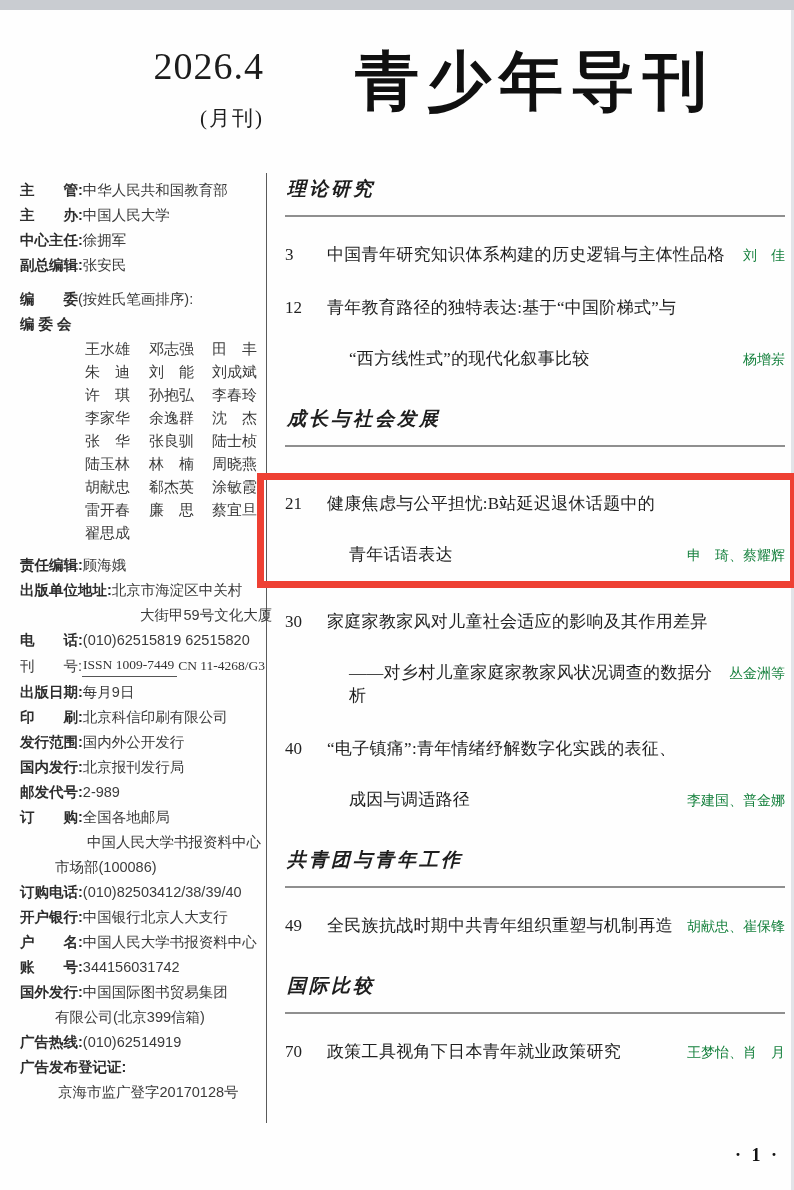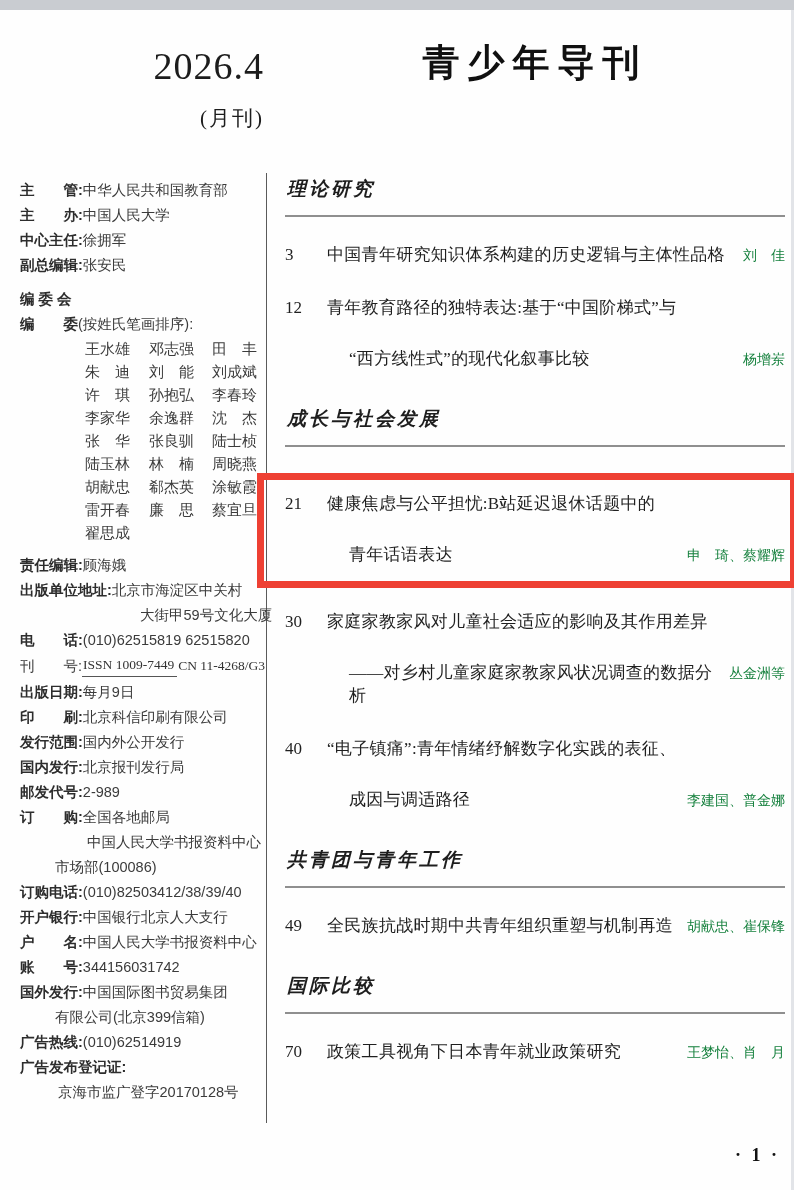--- a/index.html
+++ b/index.html
@@ -7,21 +7,21 @@
         font-family:"Liberation Sans",sans-serif;color:#2b2b2b;}
   .topstrip{position:absolute;top:0;left:0;right:0;height:10px;background:#c9ccd1;}
   .rightedge{position:absolute;top:10px;right:0;width:3px;bottom:0;background:#e2e4e8;}
 
   
   .issue{position:absolute;left:16px;top:44px;width:248px;text-align:right;
          font-family:"Liberation Serif",serif;color:#1c1c1c;}
   .issue .num{font-size:38px;letter-spacing:1px;}
   .issue .freq{font-size:21px;margin-top:16px;letter-spacing:2px;}
   .jtitle{position:absolute;left:285px;top:38px;width:500px;text-align:center;
-          font-family:"Liberation Serif",serif;font-weight:700;font-size:37px;
+          font-family:"Liberation Serif",serif;font-weight:700;font-size:64px;
           letter-spacing:8px;color:#101010;white-space:nowrap;}
 
   .coldivider{position:absolute;left:266px;top:173px;width:1px;height:950px;background:#5a5a5a;}
 
   
   .colophon{position:absolute;left:20px;top:178px;width:246px;font-size:14.5px;
             line-height:25px;color:#3b3b3b;}
   .row{white-space:nowrap;}
   .row .lbl{font-weight:700;color:#2d2d2d;}
   .row .val{font-weight:400;}
@@ -72,22 +72,22 @@
 
   <div class="coldivider"></div>
 
   <div class="colophon">
     <div class="row"><span class="lbl">主　　管:</span><span class="val">中华人民共和国教育部</span></div>
     <div class="row"><span class="lbl">主　　办:</span><span class="val">中国人民大学</span></div>
     <div class="row"><span class="lbl">中心主任:</span><span class="val">徐拥军</span></div>
     <div class="row"><span class="lbl">副总编辑:</span><span class="val">张安民</span></div>
 
     <div class="gap"></div>
+    <div class="row"><span class="lbl">编　　委</span><span class="val">(按姓氏笔画排序):</span></div>
     <div class="row"><span class="lbl">编 委 会</span></div>
-    <div class="row"><span class="lbl">编　　委</span><span class="val">(按姓氏笔画排序):</span></div>
     <div class="names">
         <span class="nm">王水雄</span>
         <span class="nm">邓志强</span>
         <span class="nm">田　丰</span>
         <span class="nm">朱　迪</span>
         <span class="nm">刘　能</span>
         <span class="nm">刘成斌</span>
         <span class="nm">许　琪</span>
         <span class="nm">孙抱弘</span>
         <span class="nm">李春玲</span>

